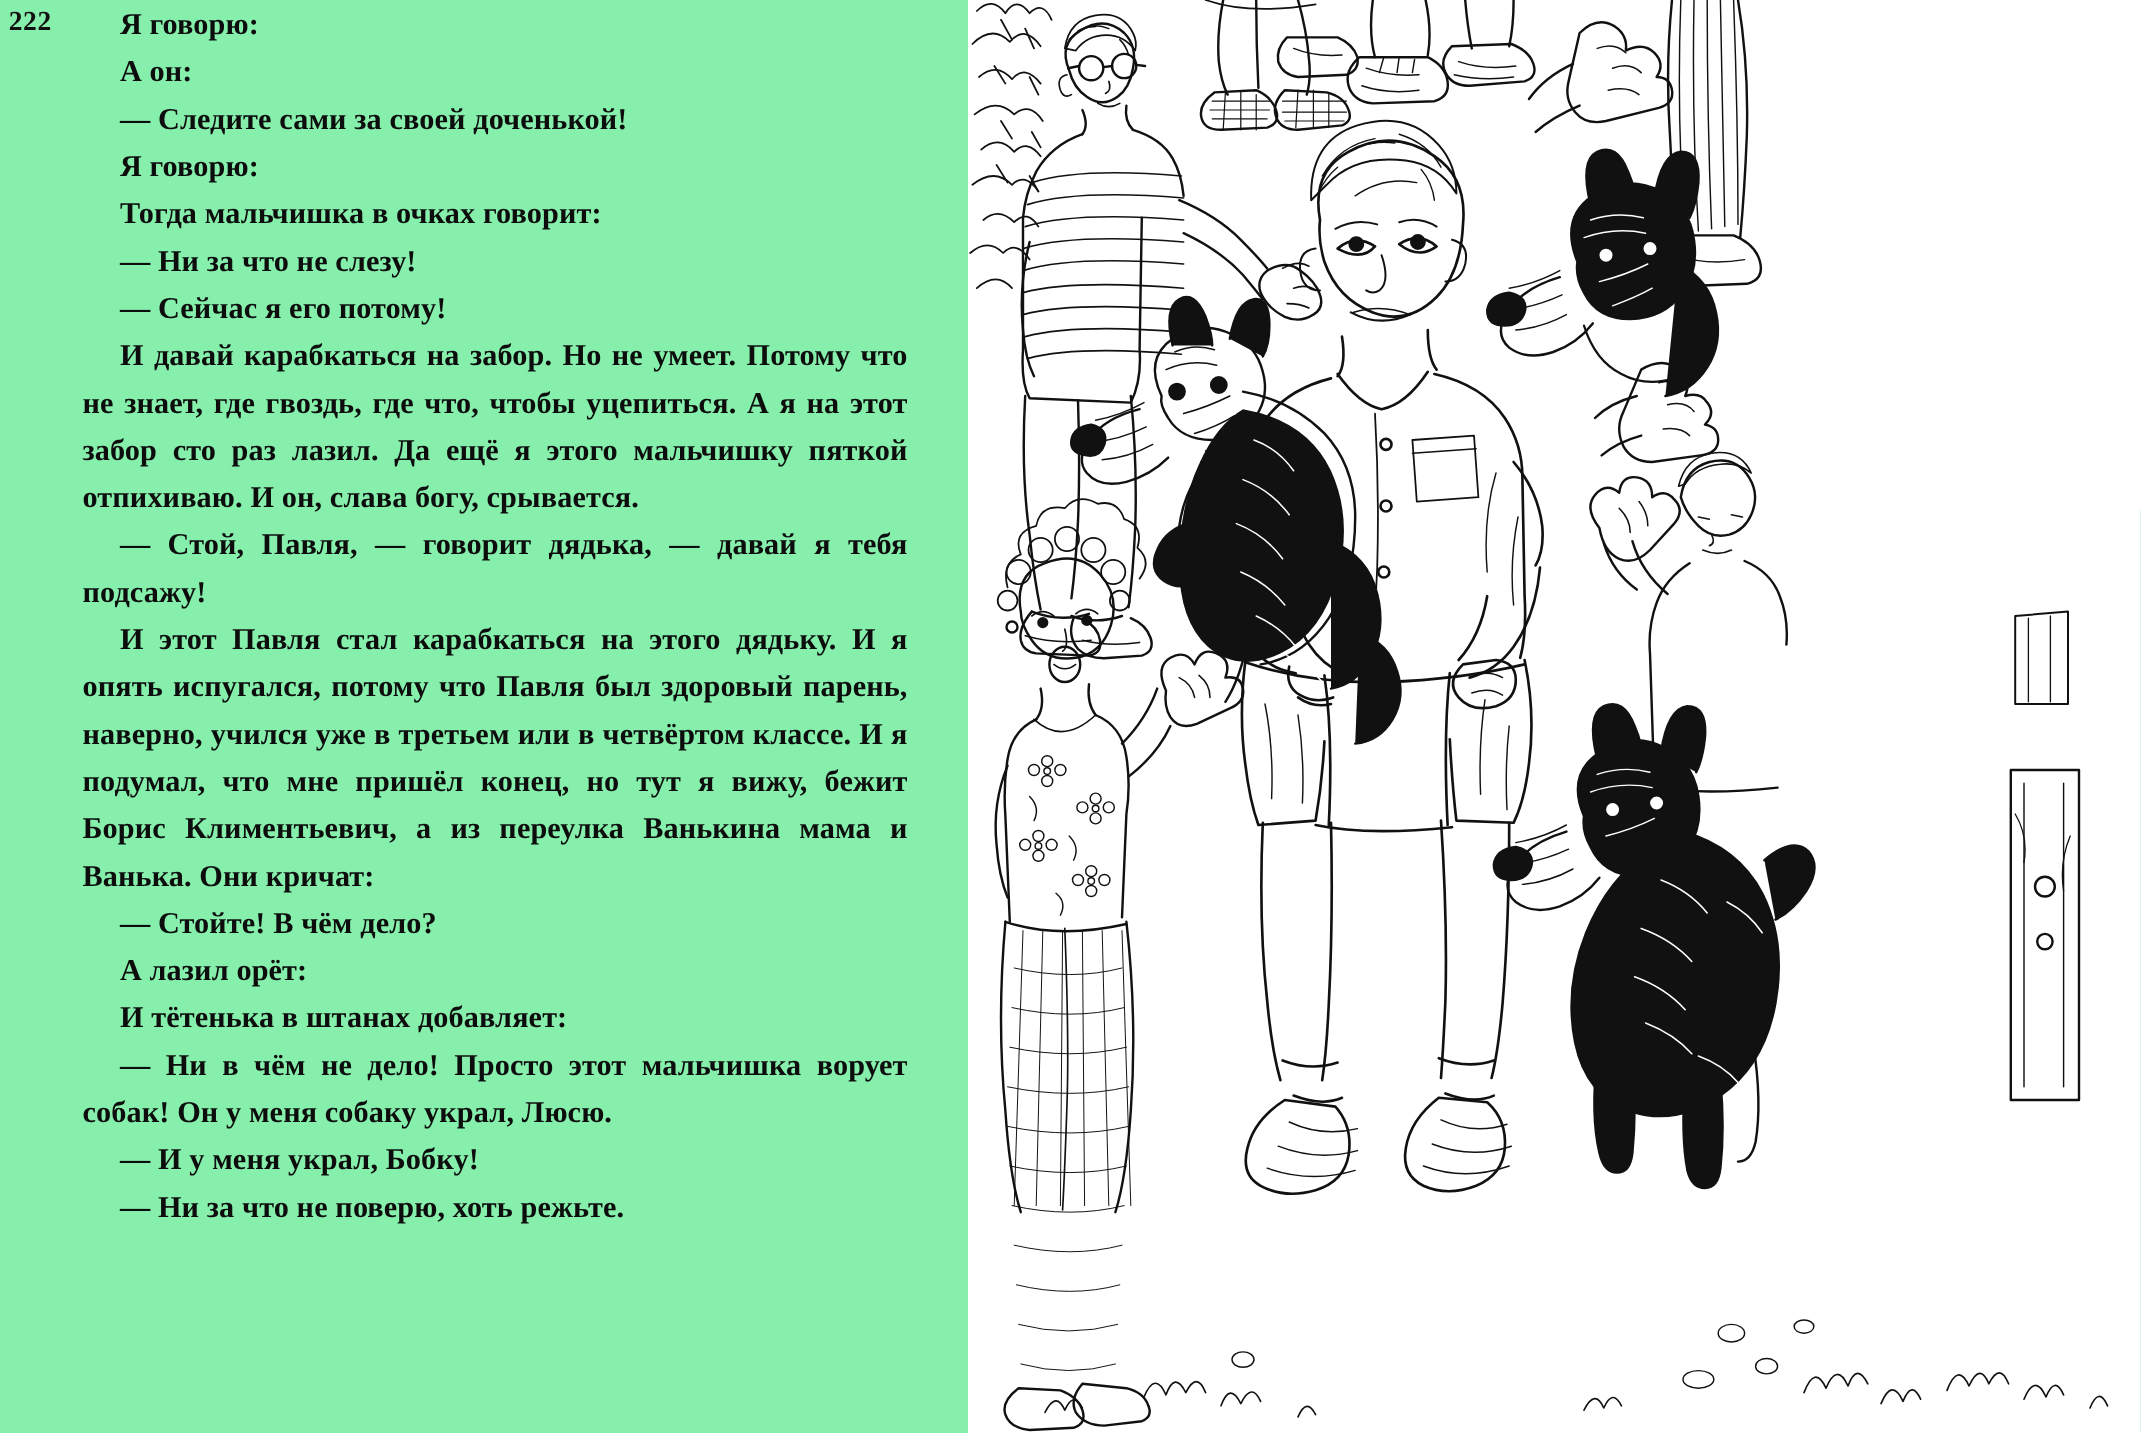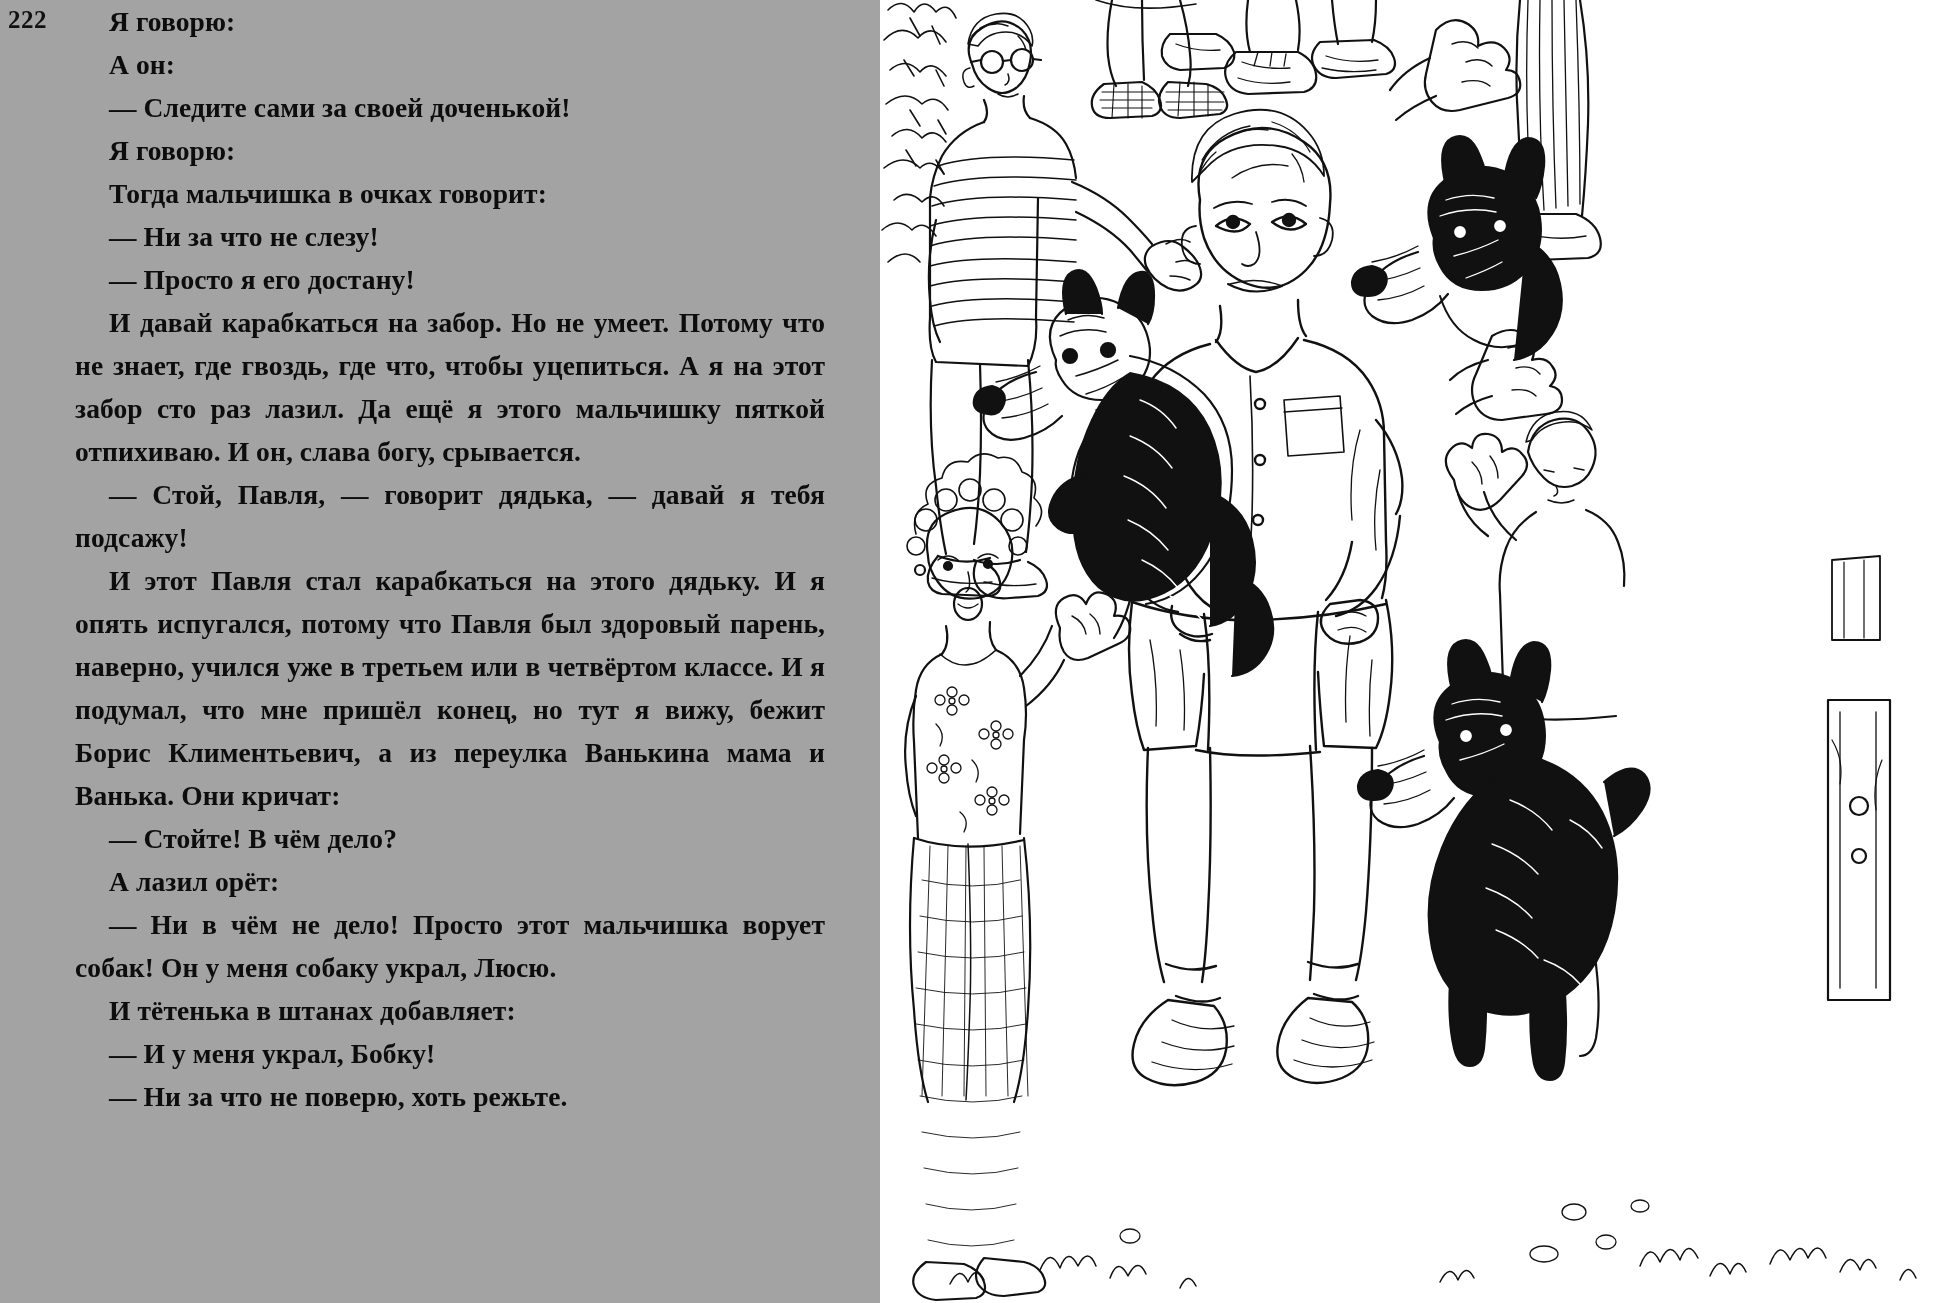--- a/index.html
+++ b/index.html
@@ -4,21 +4,21 @@
 <style>
   html, body {
     margin: 0;
     padding: 0;
     background: #ffffff;
   }
   .page {
     position: relative;
     width: 1946px;
     height: 1303px;
-    background: #a3a3a3;
+    background: #86efac;
     overflow: hidden;
     font-family: "Liberation Serif", serif;
   }
   .page-number {
     position: absolute;
     left: 8px;
     top: 6px;
     font-family: "Liberation Serif", serif;
     font-weight: bold;
     font-size: 25px;
@@ -62,28 +62,28 @@
 
   <div class="page-number">222</div>
 
   <div class="text-column">
     <p class="indent">Я говорю:</p>
     <p class="indent">А он:</p>
     <p class="indent">— Следите сами за своей доченькой!</p>
     <p class="indent">Я говорю:</p>
     <p class="indent">Тогда мальчишка в очках говорит:</p>
     <p class="indent">— Ни за что не слезу!</p>
-    <p class="indent">— Просто я его достану!</p>
+    <p class="indent">— Сейчас я его потому!</p>
     <p class="indent">И давай карабкаться на забор. Но не умеет. Потому что не знает, где гвоздь, где что, чтобы уцепиться. А я на этот забор сто раз лазил. Да ещё я этого мальчишку пяткой отпихиваю. И он, слава богу, срывается.</p>
     <p class="indent">— Стой, Павля, — говорит дядька, — давай я тебя подсажу!</p>
     <p class="indent">И этот Павля стал карабкаться на этого дядьку. И я опять испугался, потому что Павля был здоровый парень, наверно, учился уже в третьем или в четвёртом классе. И я подумал, что мне пришёл конец, но тут я вижу, бежит Борис Климентьевич, а из переулка Ванькина мама и Ванька. Они кричат:</p>
     <p class="indent">— Стойте! В чём дело?</p>
     <p class="indent">А лазил орёт:</p>
+    <p class="indent">И тётенька в штанах добавляет:</p>
     <p class="indent">— Ни в чём не дело! Просто этот мальчишка ворует собак! Он у меня собаку украл, Люсю.</p>
-    <p class="indent">И тётенька в штанах добавляет:</p>
     <p class="indent">— И у меня украл, Бобку!</p>
     <p class="indent">— Ни за что не поверю, хоть режьте.</p>
   </div>
 
   <div class="illustration">
     <svg width="1066" height="1303" viewBox="0 0 1066 1303" xmlns="http://www.w3.org/2000/svg">
       <rect x="0" y="0" width="1066" height="1303" fill="#ffffff"></rect>
       <g stroke="#111111" fill="none" stroke-width="2.2" stroke-linecap="round" stroke-linejoin="round">
 
         <g stroke-width="1.6">

